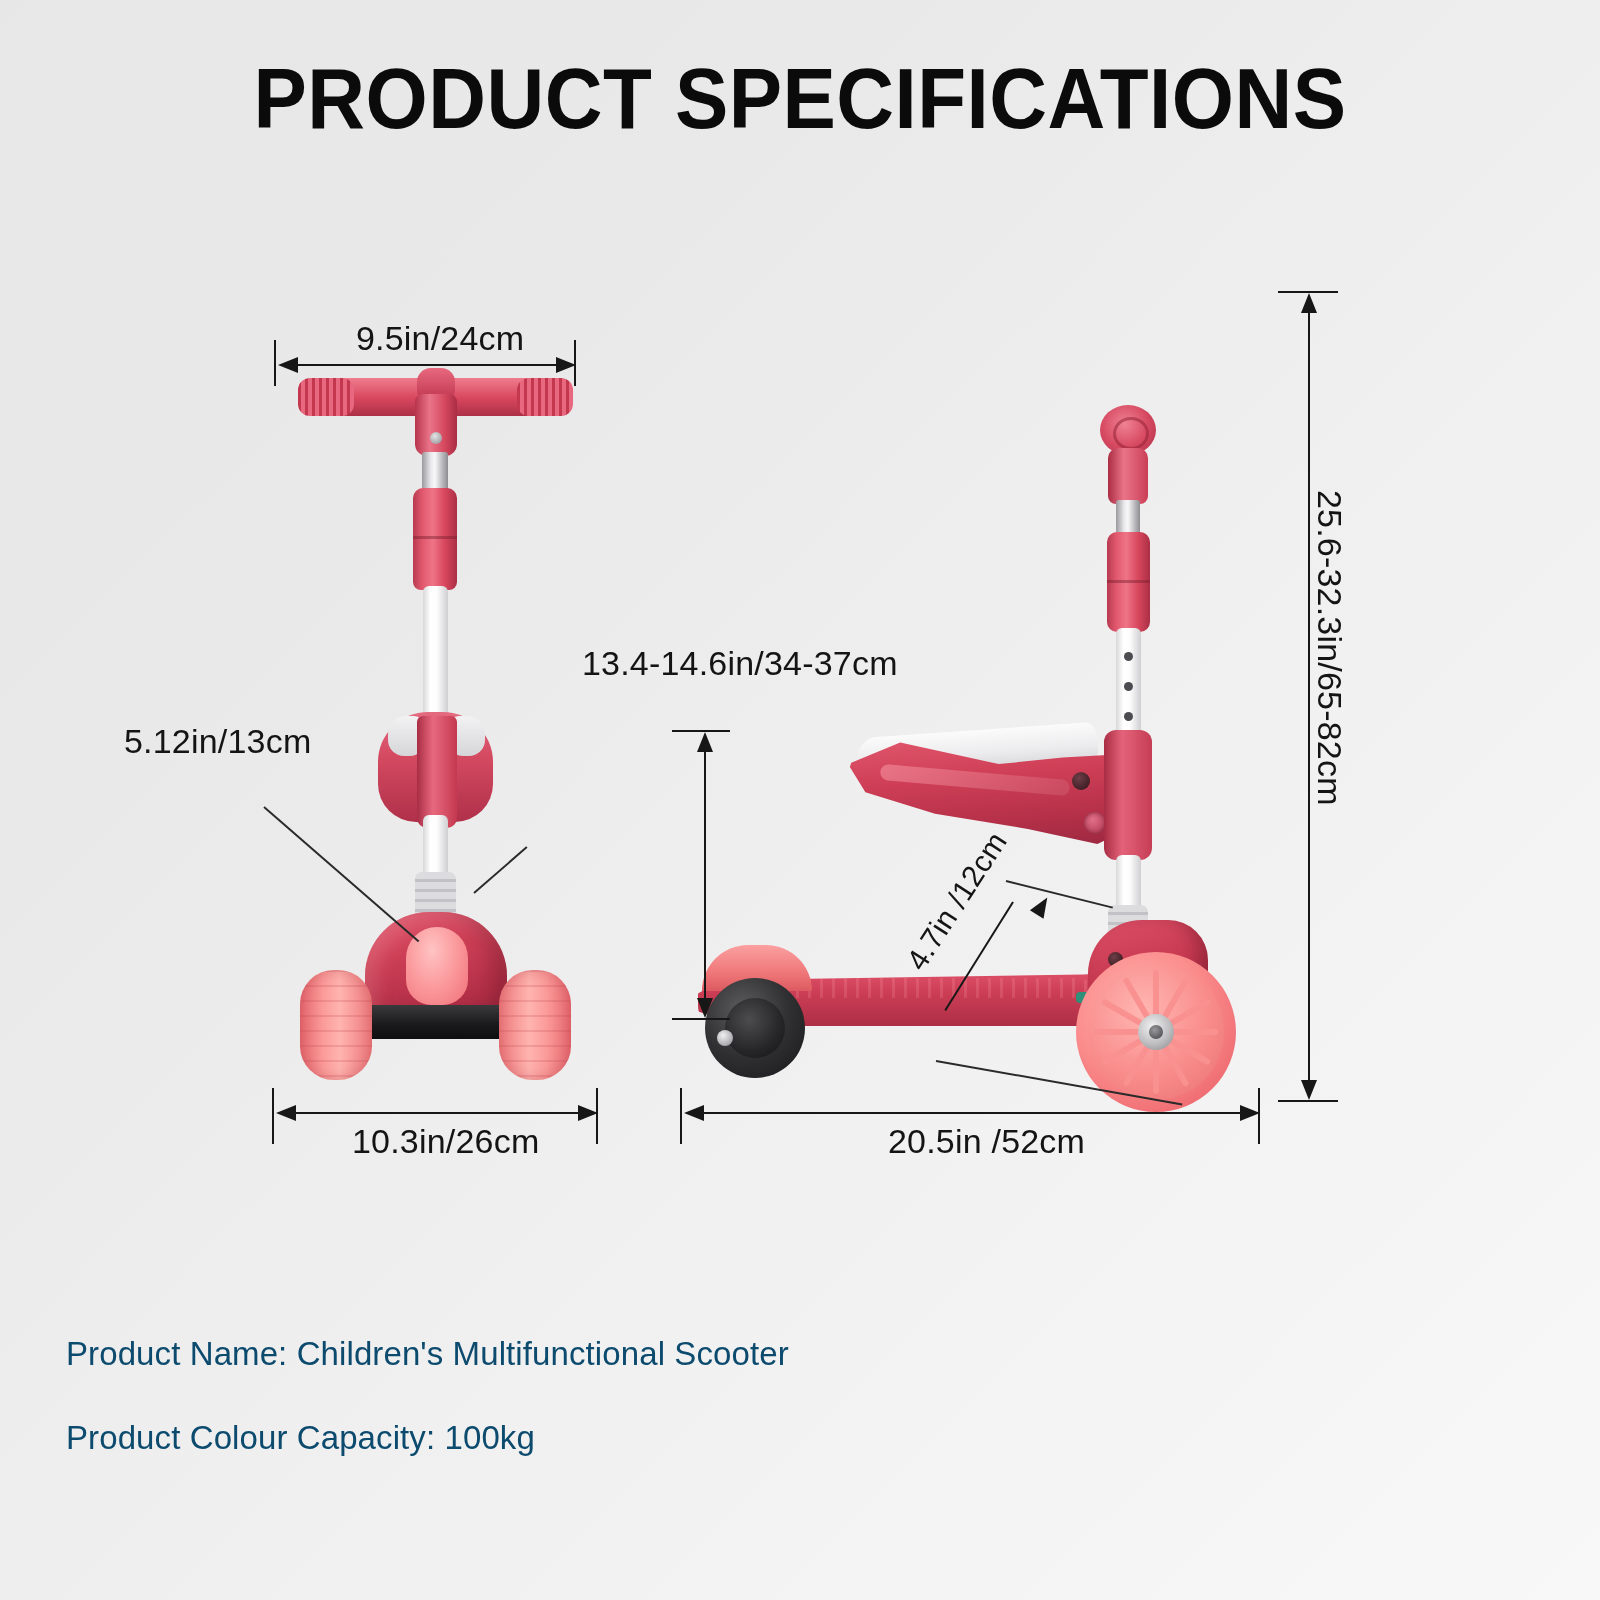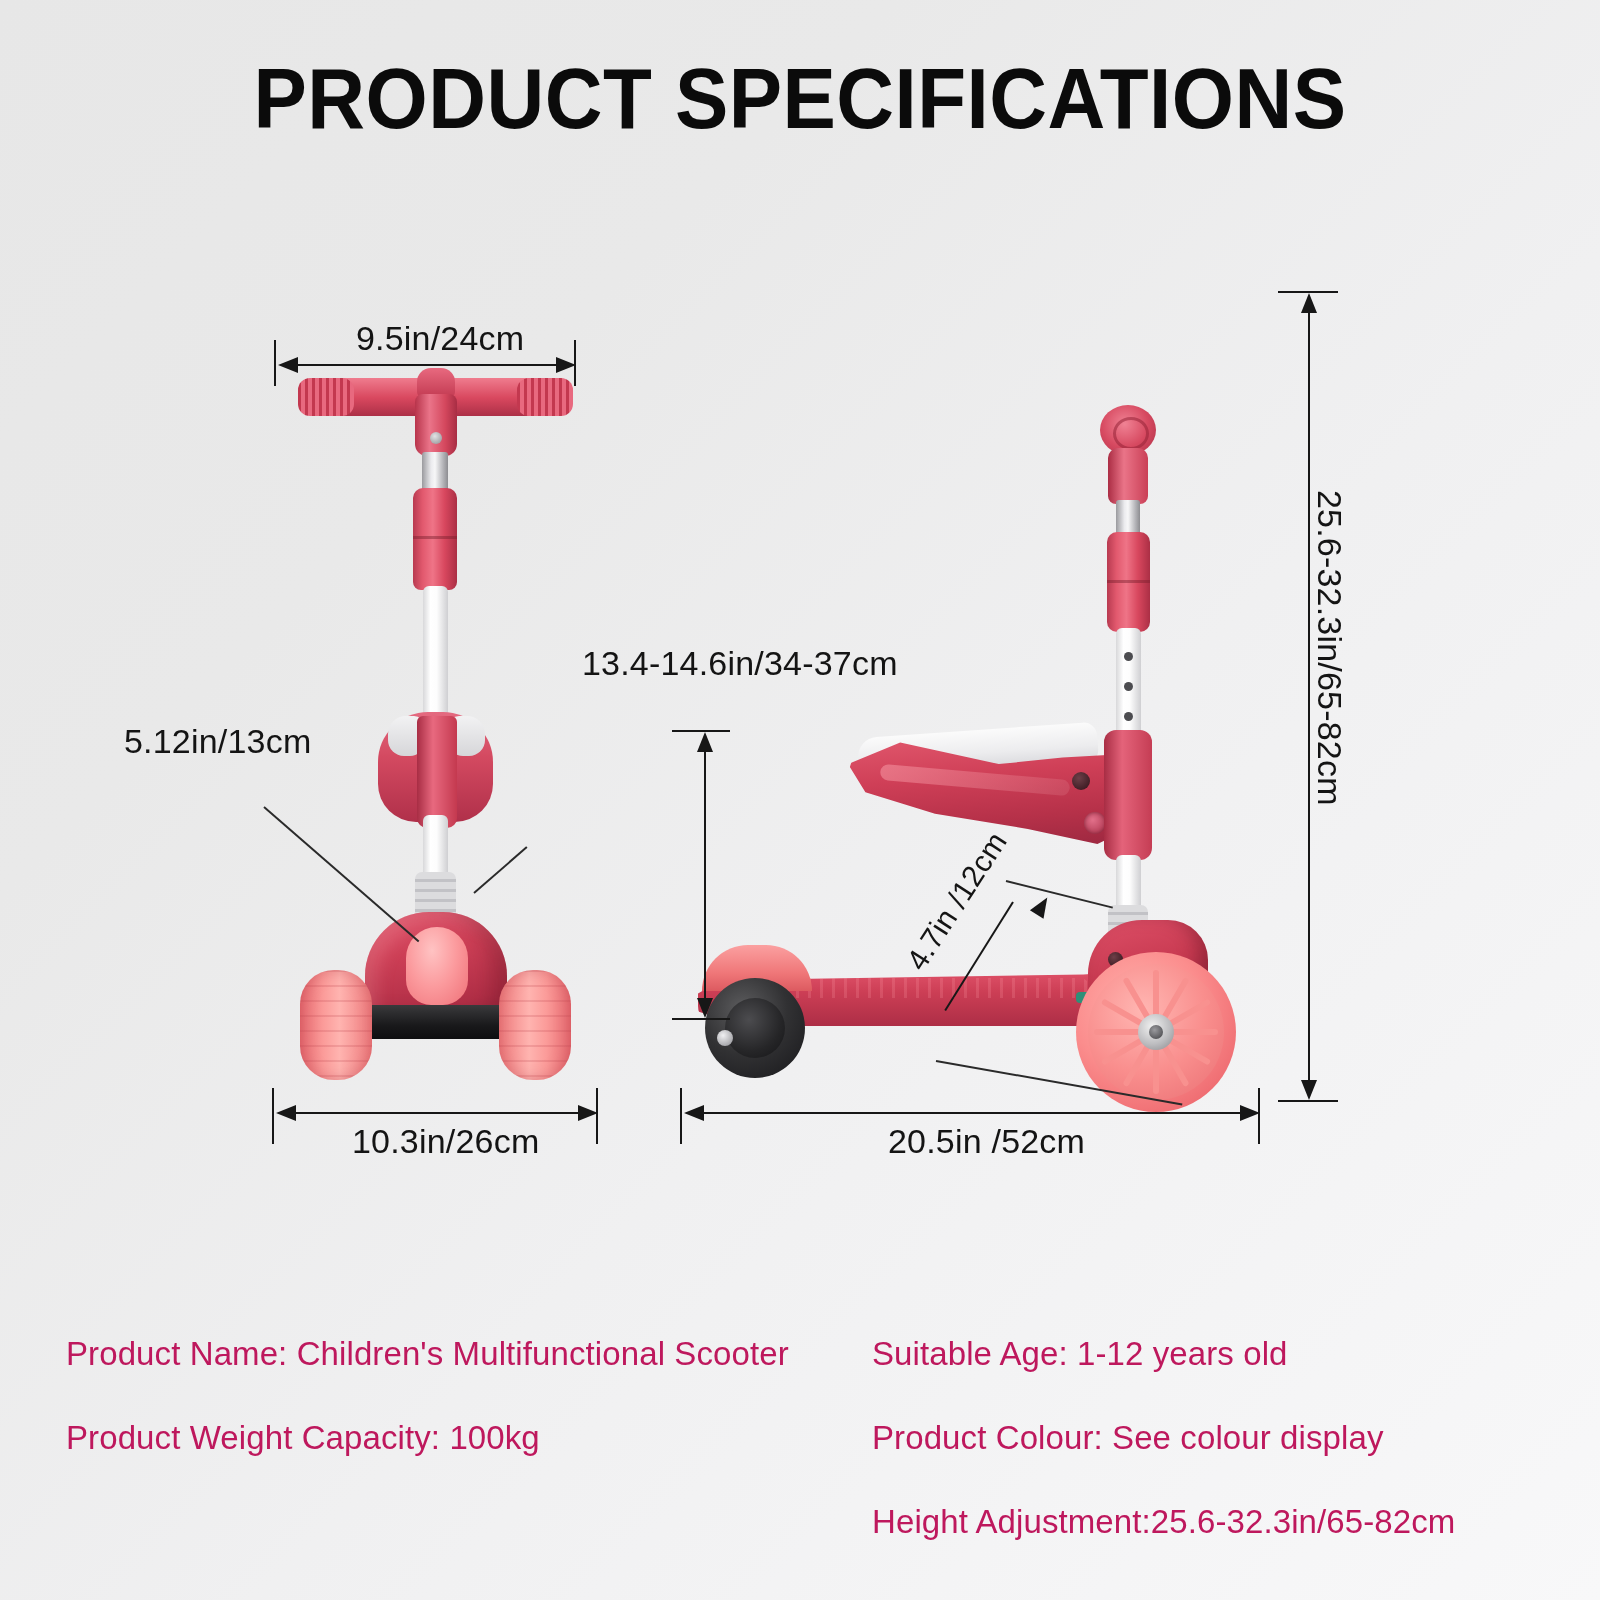--- a/index.html
+++ b/index.html
@@ -35,21 +35,21 @@
   .dimline-h{position:absolute;height:2px;background:#171717;}
   .dimline-v{position:absolute;width:2px;background:#171717;}
   .arrow{position:absolute;width:0;height:0;}
   .arrow.left{border-top:8px solid transparent;border-bottom:8px solid transparent;border-right:20px solid #171717;}
   .arrow.right{border-top:8px solid transparent;border-bottom:8px solid transparent;border-left:20px solid #171717;}
   .arrow.up{border-left:8px solid transparent;border-right:8px solid transparent;border-bottom:20px solid #171717;}
   .arrow.down{border-left:8px solid transparent;border-right:8px solid transparent;border-top:20px solid #171717;}
   .leader{position:absolute;height:2px;background:#2a2a2a;transform-origin:0 50%;}
 
   
-  .spec-line{font-size:33px;color:#be185d;white-space:nowrap;letter-spacing:0.1px;}
+  .spec-line{font-size:33px;color:#0c4a6e;white-space:nowrap;letter-spacing:0.1px;}
 
   
   .pole{
     position:absolute;
     background:linear-gradient(90deg,#d8d8da 0%,#ffffff 30%,#fdfdfd 55%,#cfcfd2 100%);
     border-radius:6px;
   }
   .chrome{
     position:absolute;
     background:linear-gradient(90deg,#9a9a9e 0%,#ebebee 35%,#f7f7f8 50%,#b6b6ba 80%,#8d8d91 100%);
@@ -268,22 +268,17 @@
 
   <div class="ext-h" style="left:1278px;top:291px;width:60px;"></div>
   <div class="ext-h" style="left:1278px;top:1100px;width:60px;"></div>
   <div class="dimline-v" style="left:1308px;top:303px;height:790px;"></div>
   <div class="arrow up" style="left:1301px;top:293px;"></div>
   <div class="arrow down" style="left:1301px;top:1080px;"></div>
   <div class="abs dim-label" style="left:1349px;top:490px;transform:rotate(90deg);transform-origin:0 0;">25.6-32.3in/65-82cm</div>
 
   <div class="abs" style="left:66px;top:1335px;">
     <div class="spec-line" style="margin-bottom:46px;">Product Name: Children's Multifunctional Scooter</div>
-    <div class="spec-line" style="margin-bottom:46px;">Product Weight Capacity: 100kg</div>
+    <div class="spec-line" style="margin-bottom:46px;">Product Colour Capacity: 100kg</div>
   </div>
 
-  <div class="abs" style="left:872px;top:1335px;">
-    <div class="spec-line" style="margin-bottom:46px;">Suitable Age: 1-12 years old</div>
-    <div class="spec-line" style="margin-bottom:46px;">Product Colour: See colour display</div>
-    <div class="spec-line">Height Adjustment:25.6-32.3in/65-82cm</div>
-  </div>
 
 </div>
 
 </body></html>

